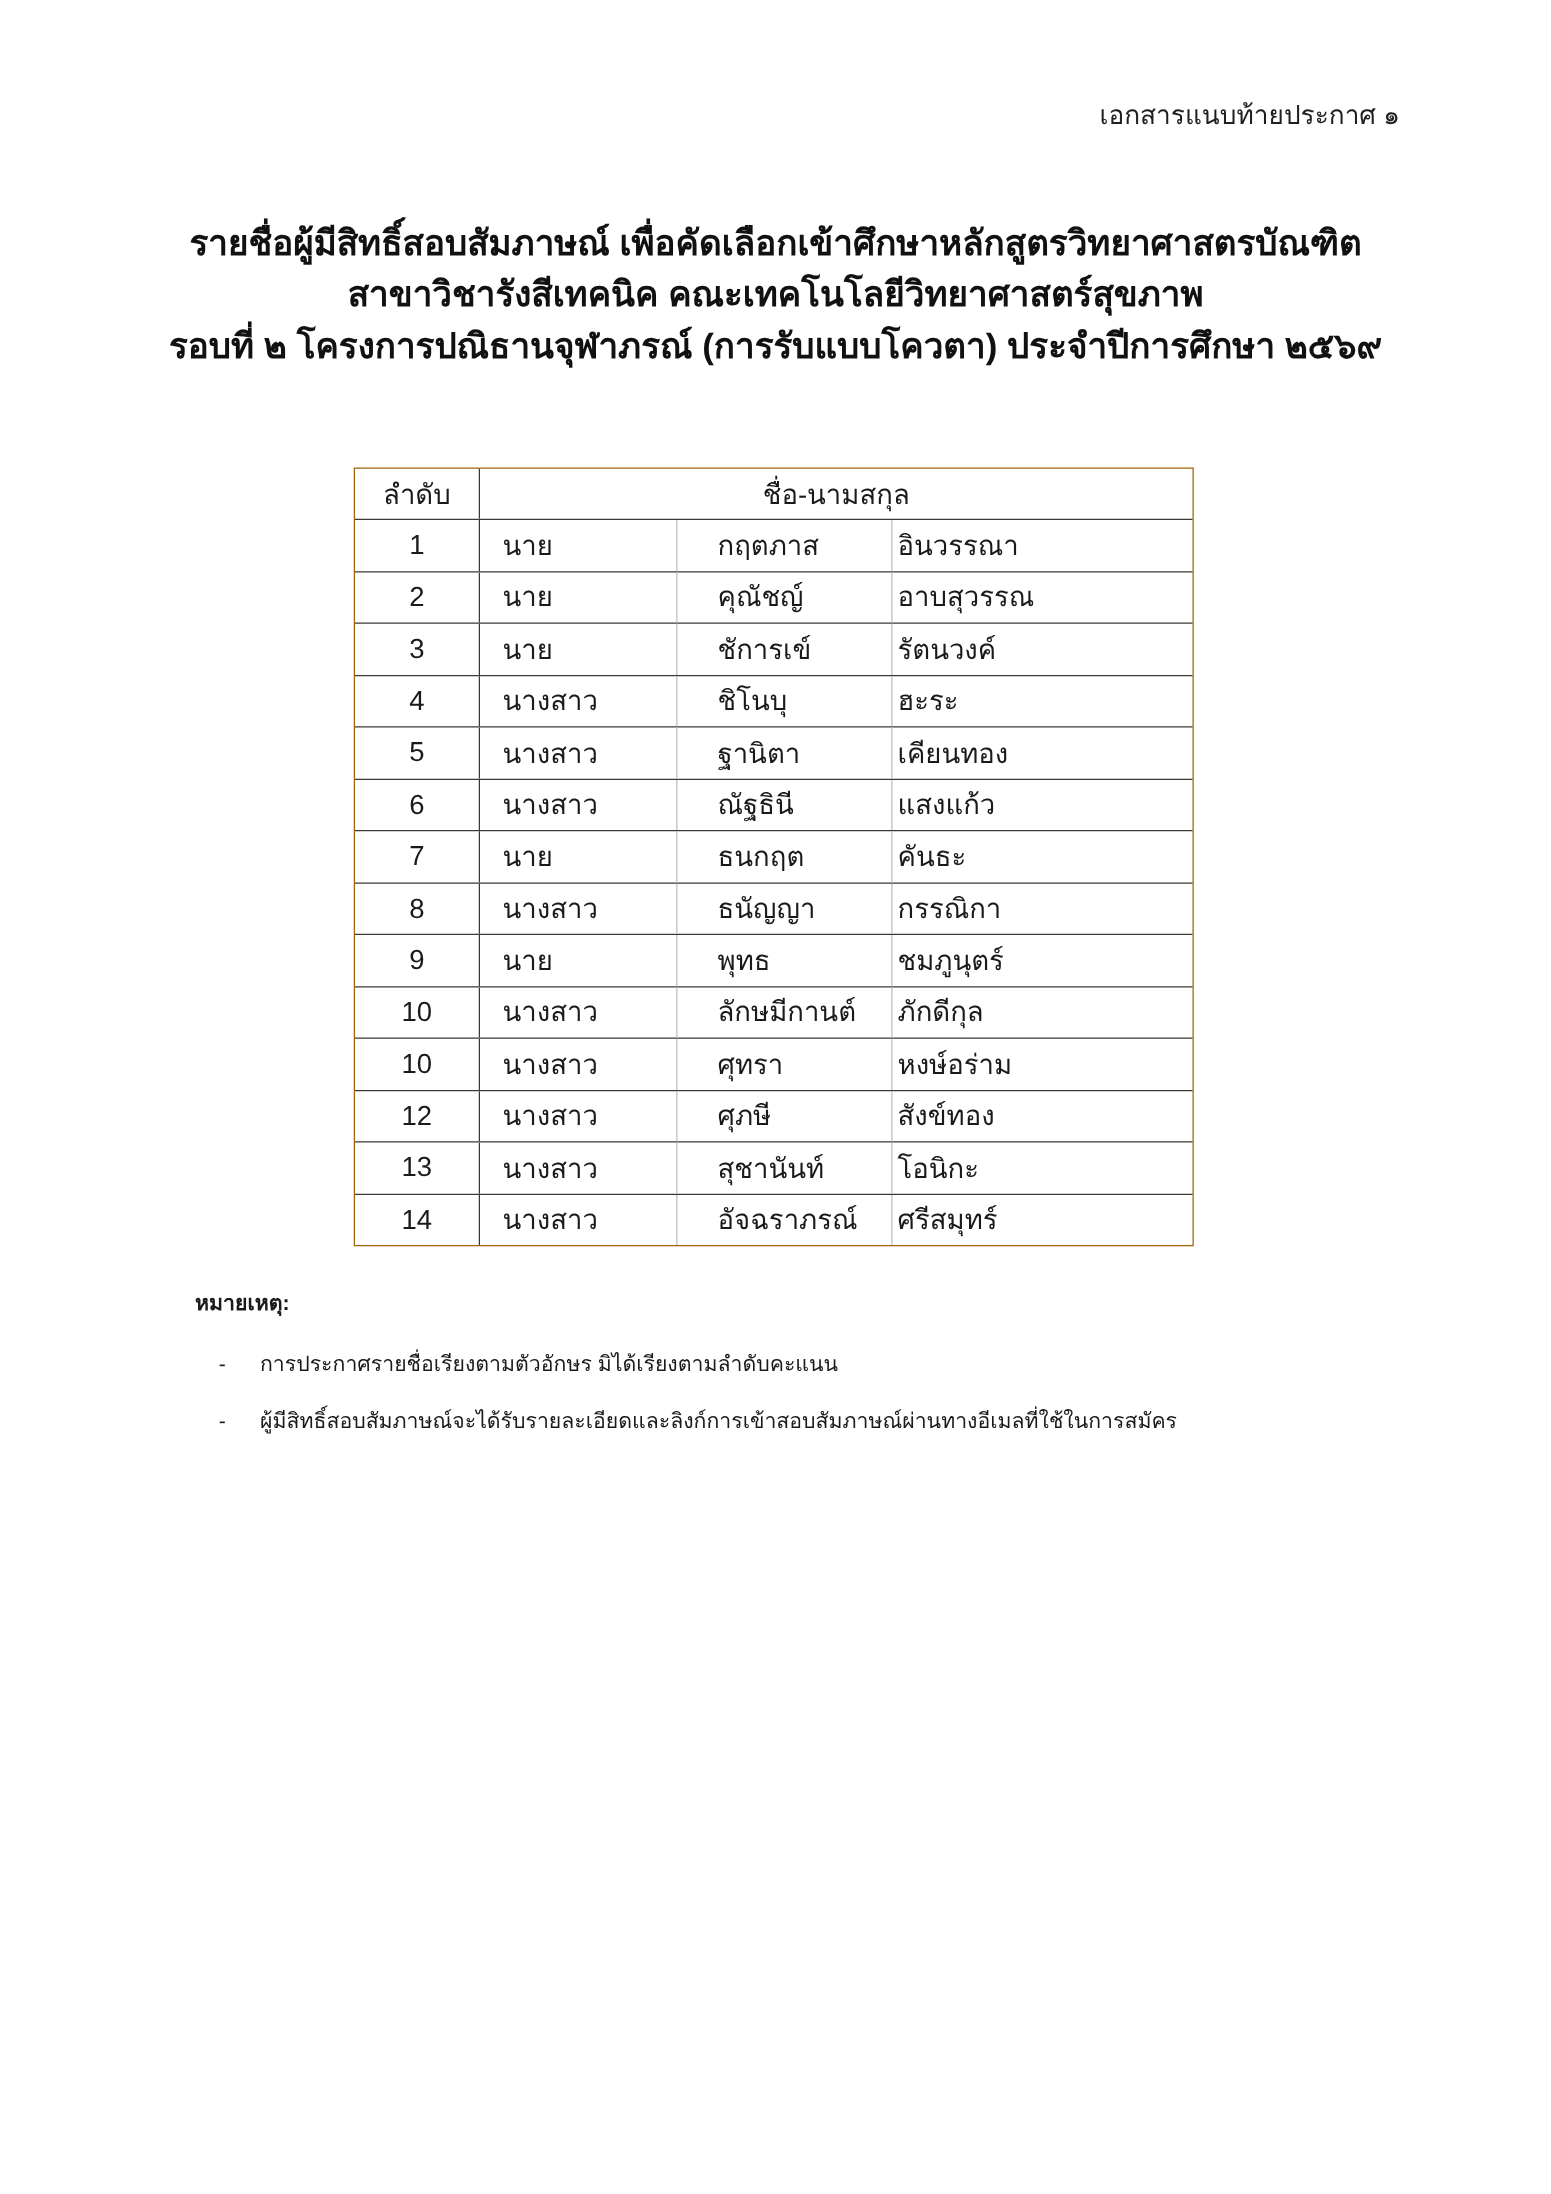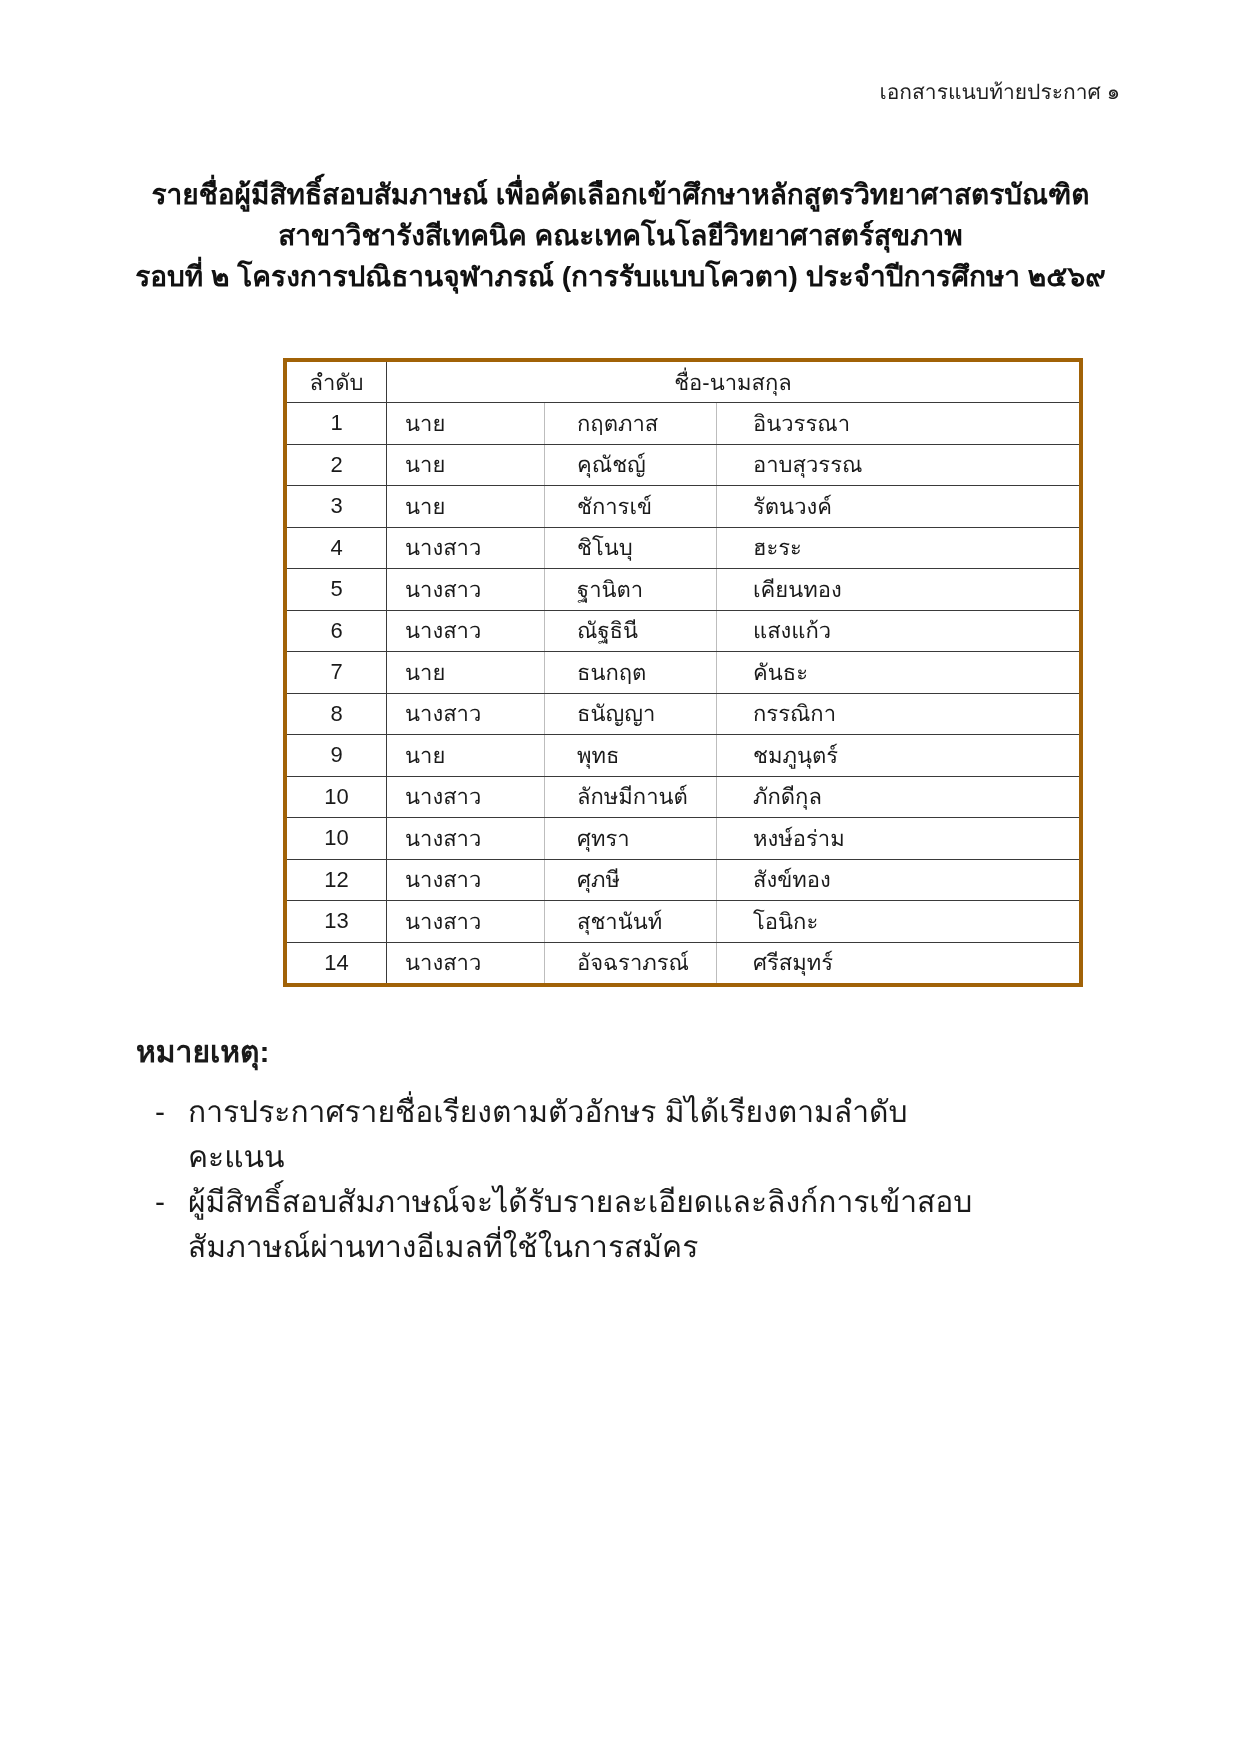--- a/index.html
+++ b/index.html
@@ -32,23 +32,23 @@
     width: 1241px;
     text-align: center;
     font-size: 28px;
     font-weight: bold;
     line-height: 41px;
     color: #111111;
   }
   .doc-table {
     position: absolute;
     left: 283px;
-    top: 315px;
-    width: 800px;
-    border: 4px solid #a16207;
+    top: 331px;
+    width: 672px;
+    border: 1px solid #a16207;
     border-collapse: collapse;
     box-sizing: border-box;
     background: #ffffff;
   }
   .t-row {
     display: flex;
     height: 41.5px;
     border-top: 1.5px solid #3a3a3a;
     box-sizing: border-box;
     align-items: center;
@@ -75,33 +75,33 @@
     width: 157px;
     padding-left: 18px;
   }
   .cell-first {
     width: 172px;
     padding-left: 32px;
     border-left: 1.5px solid #bdbdbd;
   }
   .cell-last {
     width: 240px;
-    padding-left: 36px;
+    padding-left: 4px;
     border-left: 1.5px solid #bdbdbd;
   }
   .cell-name-merged {
     flex: 1;
     justify-content: center;
   }
   .notes {
     position: absolute;
-    left: 136px;
+    left: 156px;
     top: 985px;
     width: 950px;
-    font-size: 30px;
+    font-size: 17px;
   }
   .notes-heading {
     font-weight: bold;
     margin-bottom: 14px;
   }
   .note-item {
     display: flex;
     margin-left: 19px;
     line-height: 45px;
   }

